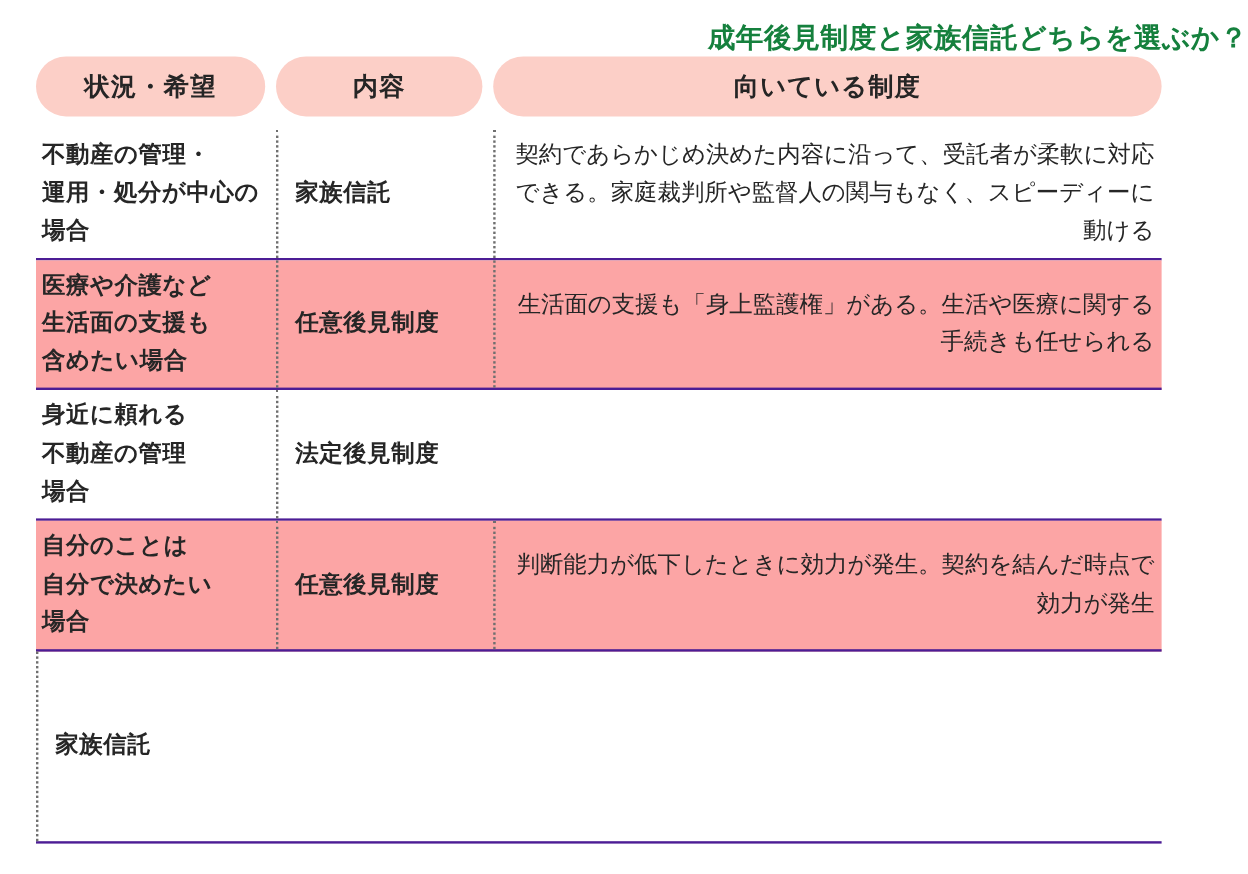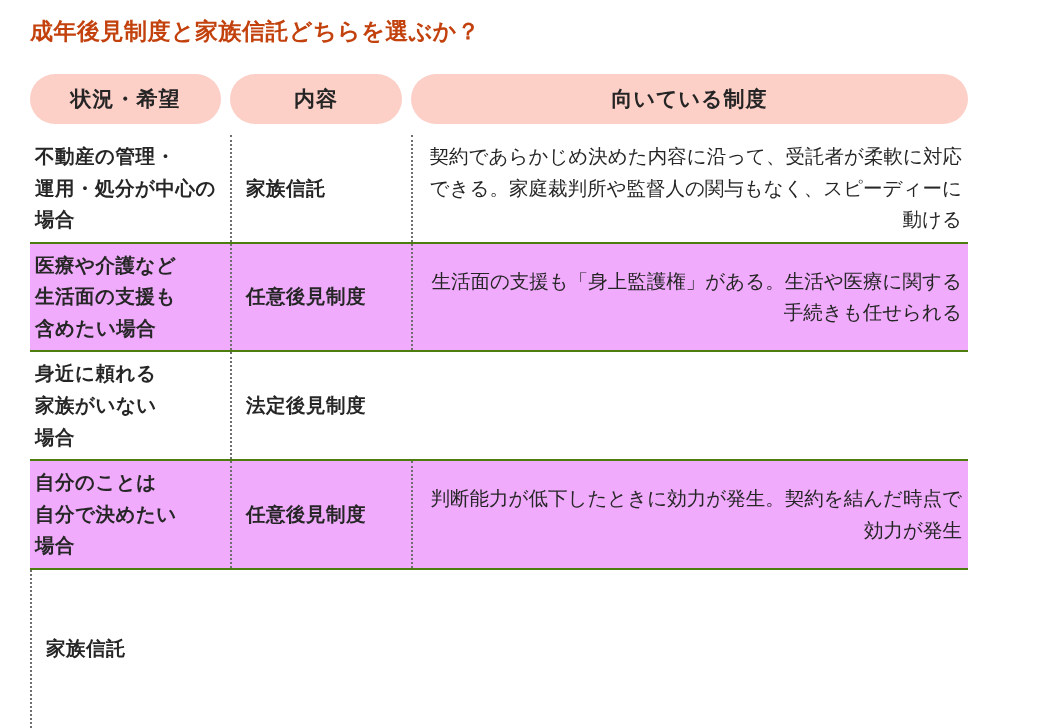--- a/index.html
+++ b/index.html
@@ -7,23 +7,24 @@
     width: 1040px; height: 728px;
     background: #ffffff;
     font-family: "Liberation Sans", "DejaVu Sans", sans-serif;
     color: #222222;
     overflow: hidden;
   }
   .page { padding: 16px 0 0 30px; }
   .page-title {
     font-size: 23px;
     font-weight: 700;
-    color: #c2410c;
+    color: #15803d;
     letter-spacing: 0.5px;
-    margin-bottom: 27px;
+    margin-bottom: 0;
+    text-align: right;
   }
   .compare-table { width: 938px; }
 
   
   .thead {
     display: grid;
     grid-template-columns: 200px 181px 557px;
     height: 58px;
     margin-bottom: 3px;
   }
@@ -39,23 +40,23 @@
     font-size: 21px;
     font-weight: 700;
     color: #252525;
     letter-spacing: 1px;
   }
 
   
   .trow {
     display: grid;
     grid-template-columns: 200px 181px 557px;
-    border-bottom: 2px solid #4d7c0f;
+    border-bottom: 2px solid #4c1d95;
   }
-  .trow.alt { background: #f0abfc; }
+  .trow.alt { background: #fca5a5; }
   .cell {
     display: flex;
     align-items: center;
     font-size: 19.5px;
     line-height: 1.62;
     color: #262626;
     padding: 6px 4px;
   }
   .cell.c1 {
     white-space: pre-line;
@@ -113,21 +114,21 @@
     <div class="trow r2 alt">
       <div class="cell c1">医療や介護など
 生活面の支援も
 含めたい場合</div>
       <div class="cell c2">任意後見制度</div>
       <div class="cell c3">生活面の支援も「身上監護権」がある。生活や医療に関する手続きも任せられる</div>
     </div>
 
     <div class="trow r3">
       <div class="cell c1">身近に頼れる
-家族がいない
+不動産の管理
 場合</div>
       <div class="cell c2">法定後見制度</div>
     </div>
 
     <div class="trow r4 alt">
       <div class="cell c1">自分のことは
 自分で決めたい
 場合</div>
       <div class="cell c2">任意後見制度</div>
       <div class="cell c3">判断能力が低下したときに効力が発生。契約を結んだ時点で効力が発生</div>

